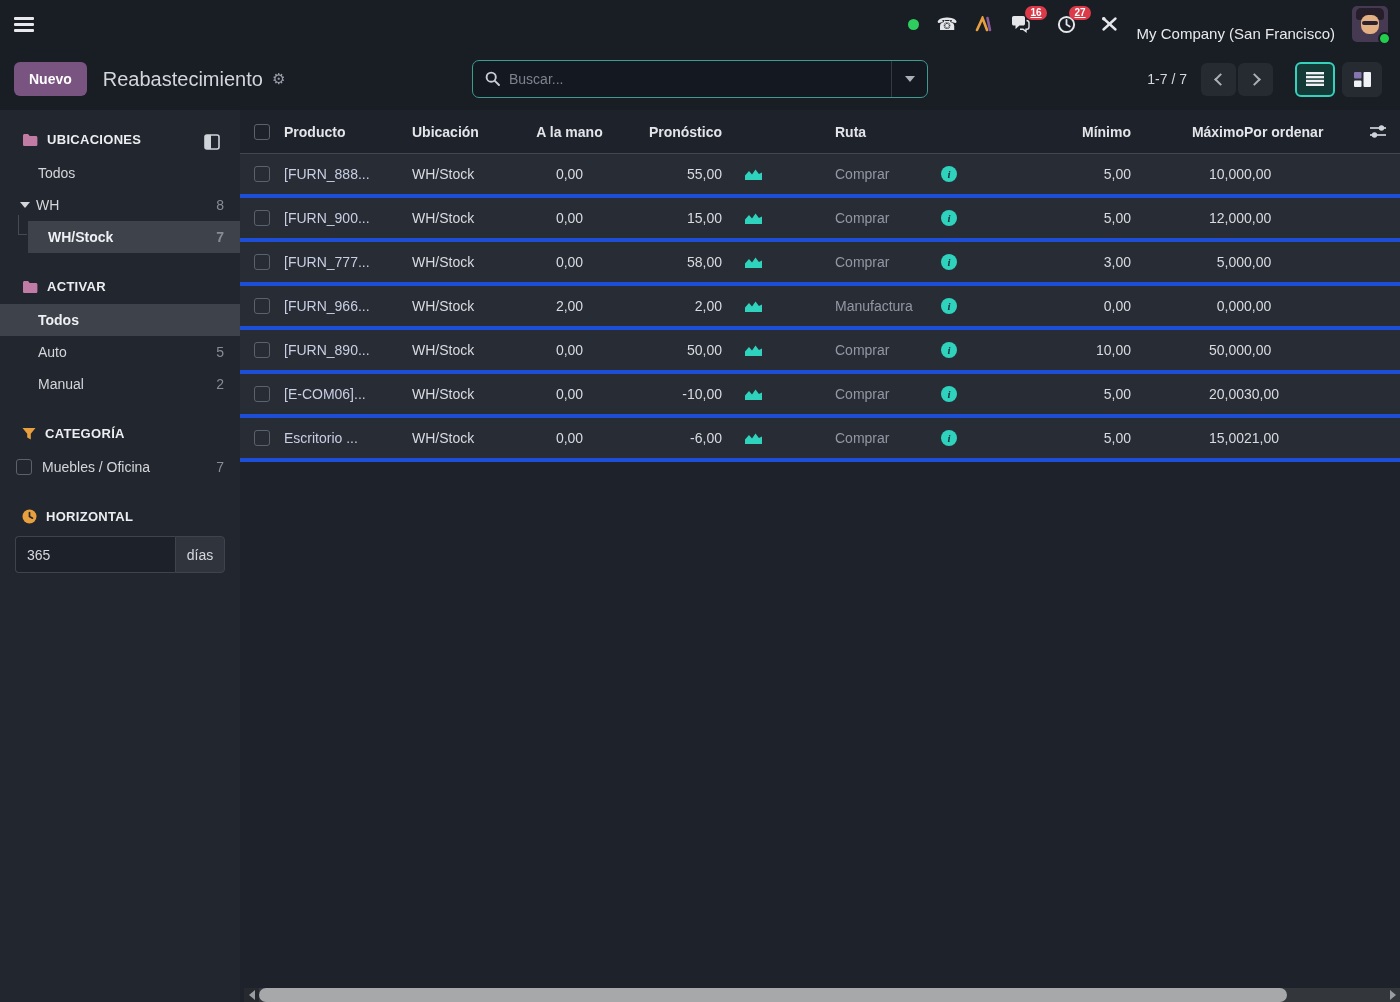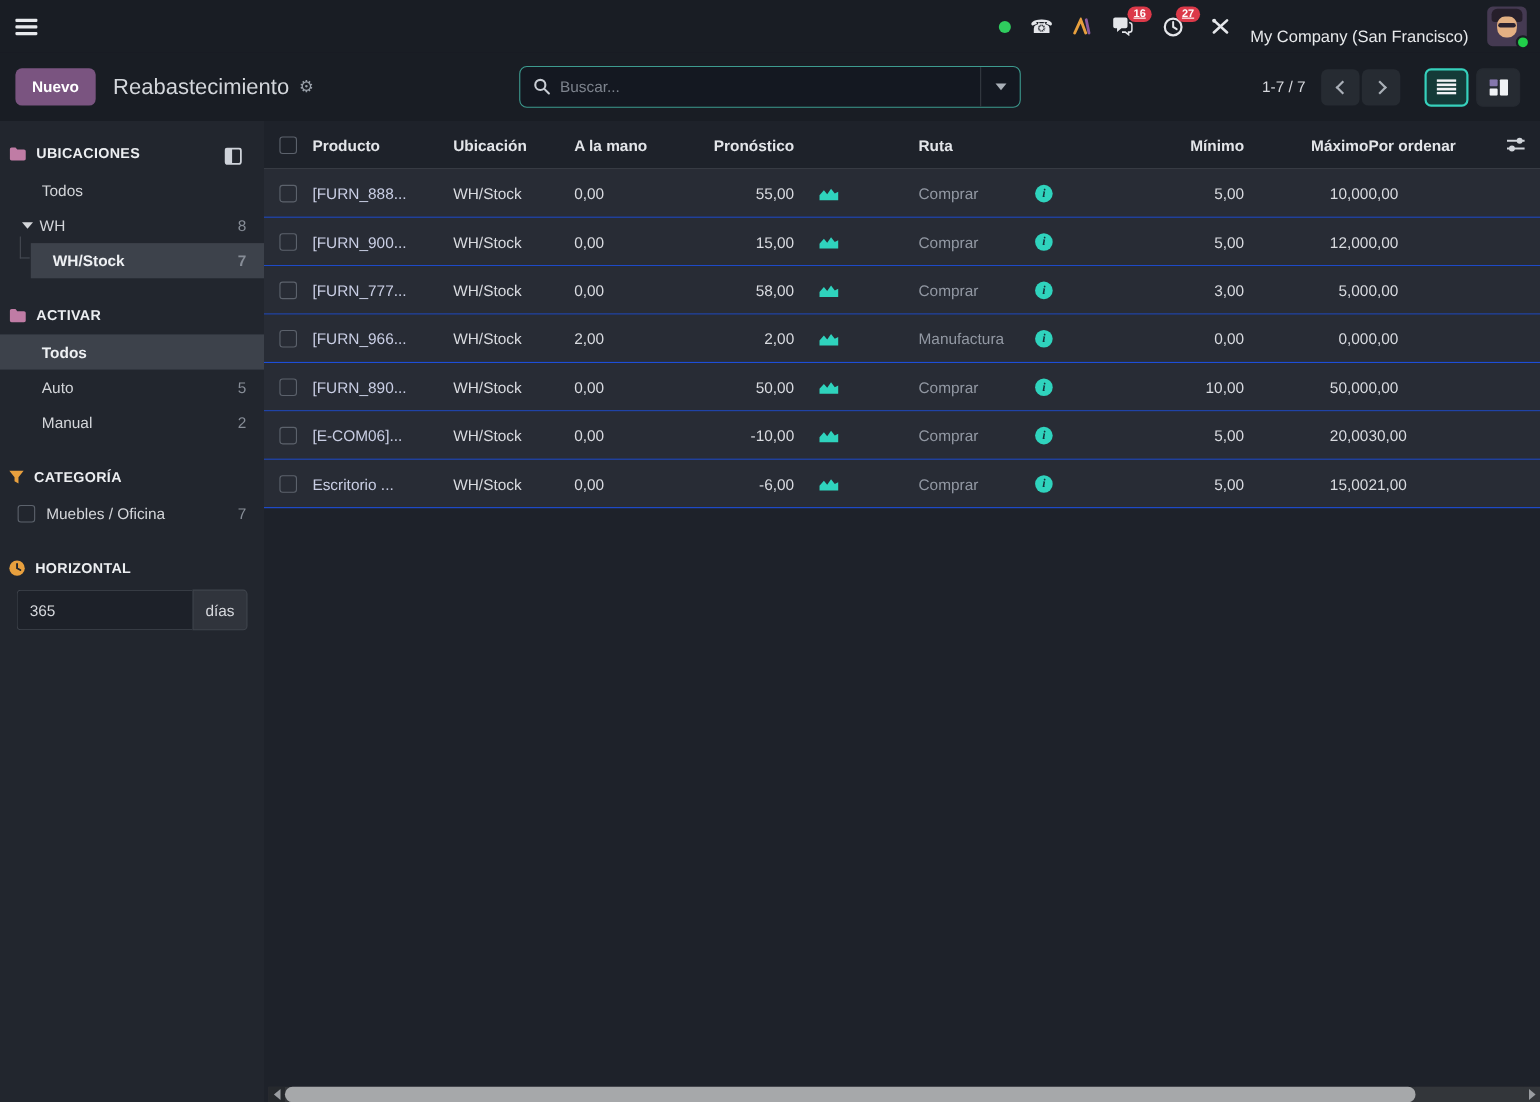--- a/index.html
+++ b/index.html
@@ -46,43 +46,43 @@
   .vs-btn.active { background:#143a38; border:2px solid #36d1bc; }
 
   
   .content { display:flex; height:892px; }
 
   
   .sidebar { width:240px; background:#22262e; position:relative; padding-top:22px; flex-shrink:0; }
   .panel-toggle { position:absolute; top:24px; right:20px; cursor:pointer; display:flex; }
   .sp-section { margin-top:26px; }
   .sp-section:first-of-type { margin-top:0; }
-  .sp-header { display:flex; align-items:center; gap:9px; padding:0 8px; font-size:13px; font-weight:bold; letter-spacing:.3px; color:#eceef1; cursor:pointer; margin-bottom:10px; }
+  .sp-header { display:flex; align-items:center; gap:9px; padding:0 22px; font-size:13px; font-weight:bold; letter-spacing:.3px; color:#eceef1; cursor:pointer; margin-bottom:10px; }
   .sp-item { display:flex; align-items:center; height:32px; padding:0 16px 0 38px; font-size:14px; color:#d4d6da; cursor:pointer; position:relative; }
   .sp-item .count { margin-left:auto; color:#878d97; }
   .sp-item.selected { background:#3d424b; font-weight:bold; color:#eef0f3; }
   .sp-item.child { margin-left:28px; padding-left:20px; }
   .sp-item.child .count { margin-right:0; }
   .wh-caret { position:absolute; left:20px; width:0; height:0; border-left:5px solid transparent; border-right:5px solid transparent; border-top:6px solid #d4d6da; }
   .tree-line { position:absolute; left:-10px; top:-6px; width:9px; height:20px; border-left:1px solid #454a53; border-bottom:1px solid #454a53; }
   .sp-checkbox { width:16px; height:16px; border:1px solid #5c626c; border-radius:3px; margin-right:10px; flex-shrink:0; background:transparent; }
   .sp-item.cat { padding-left:16px; }
   .horizon-group { display:flex; margin:12px 15px 0 15px; height:37px; }
   .horizon-group input { flex:1; min-width:0; background:#1d2129; border:1px solid #3f444c; border-right:none; border-radius:4px 0 0 4px; color:#d6d8dd; font-size:14px; padding-left:11px; outline:none; font-family:"Liberation Sans",sans-serif; }
   .horizon-addon { width:50px; background:#30343c; border:1px solid #3f444c; border-radius:0 4px 4px 0; display:flex; align-items:center; justify-content:center; font-size:14px; color:#d6d8dd; }
 
   
   .main { flex:1; background:#1e222a; position:relative; display:flex; flex-direction:column; }
   .table-header { display:flex; align-items:center; height:44px; border-bottom:1px solid #42464f; font-weight:bold; font-size:14px; color:#e3e5e9; background:#1e222a; }
-  .tr { display:flex; align-items:center; height:44px; background:#282c35; border-bottom:1px solid #1d4ed8; font-size:14px; cursor:pointer; }
+  .tr { display:flex; align-items:center; height:44px; background:#282c35; border-bottom:4px solid #1d4ed8; font-size:14px; cursor:pointer; }
   .td, .th { flex-shrink:0; }
   .col-check   { width:44px; display:flex; justify-content:center; }
   .col-product { width:100px; }
   .col-location{ width:110px;margin-left:28px; }
-  .col-onhand  { width:95px;  text-align:left; }
+  .col-onhand  { width:95px;  text-align:center; }
   .col-forecast{ width:105px; text-align:right; }
   .col-chart   { width:62px;  display:flex; justify-content:center; }
   .col-route   { width:150px; padding-left:51px; }
   .col-info    { width:30px;  display:flex; justify-content:center; }
   .col-min     { width:167px; text-align:right; }
   .col-max     { width:113px; text-align:right; }
   .col-order   { width:95px;  text-align:left; }
   .col-filler  { flex:1; display:flex; justify-content:flex-end; padding-right:13px; }
   .cell-product { color:#c9cee4; }
   .cell-num { color:#d9dbe0; }

